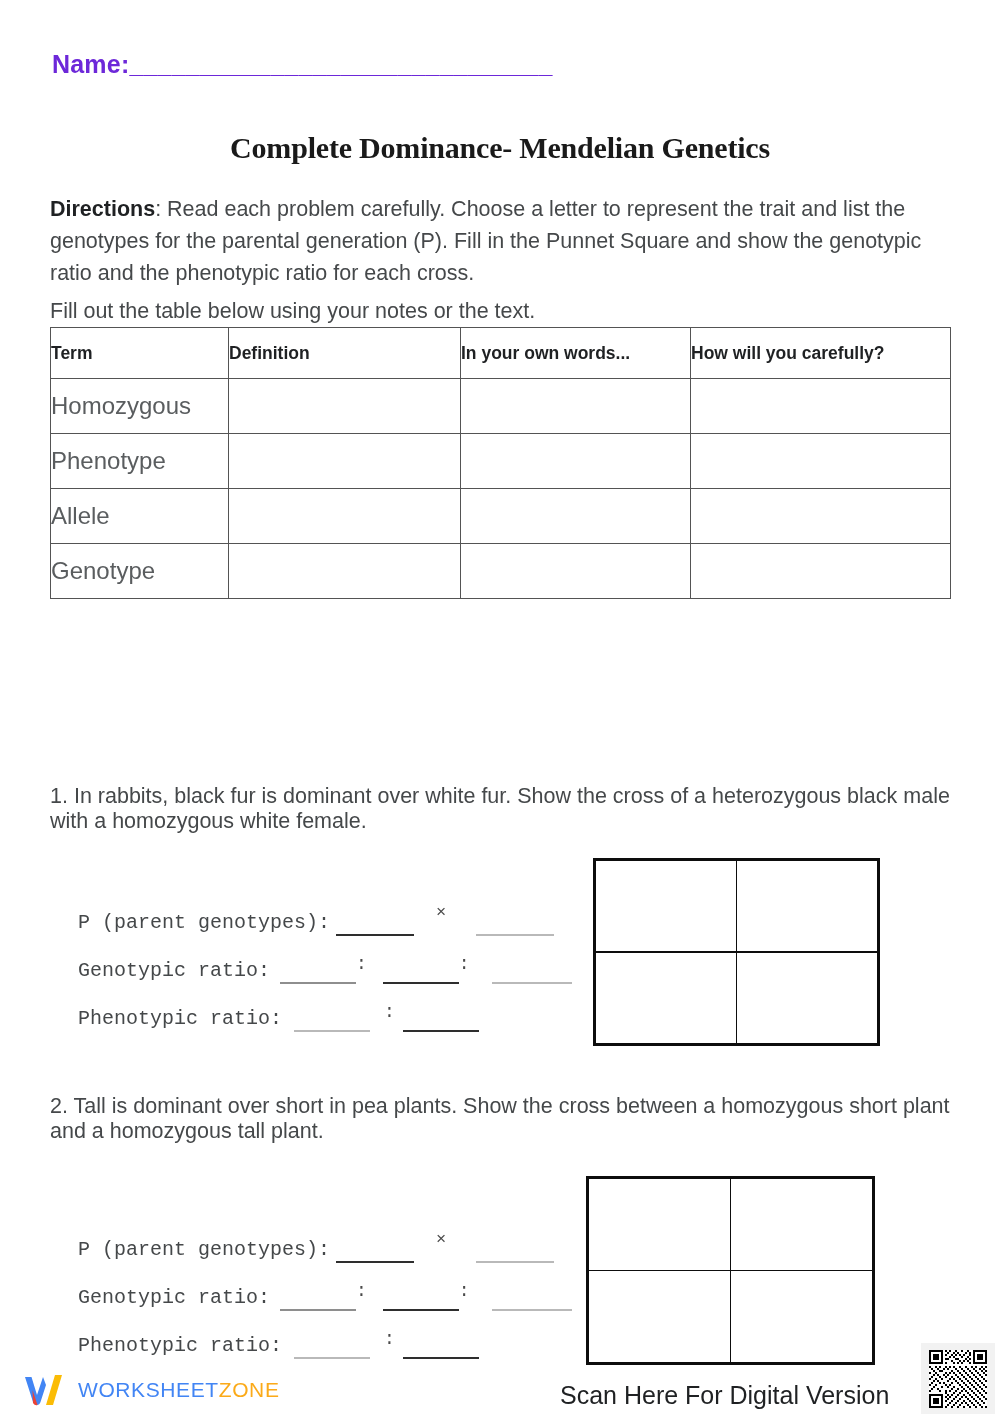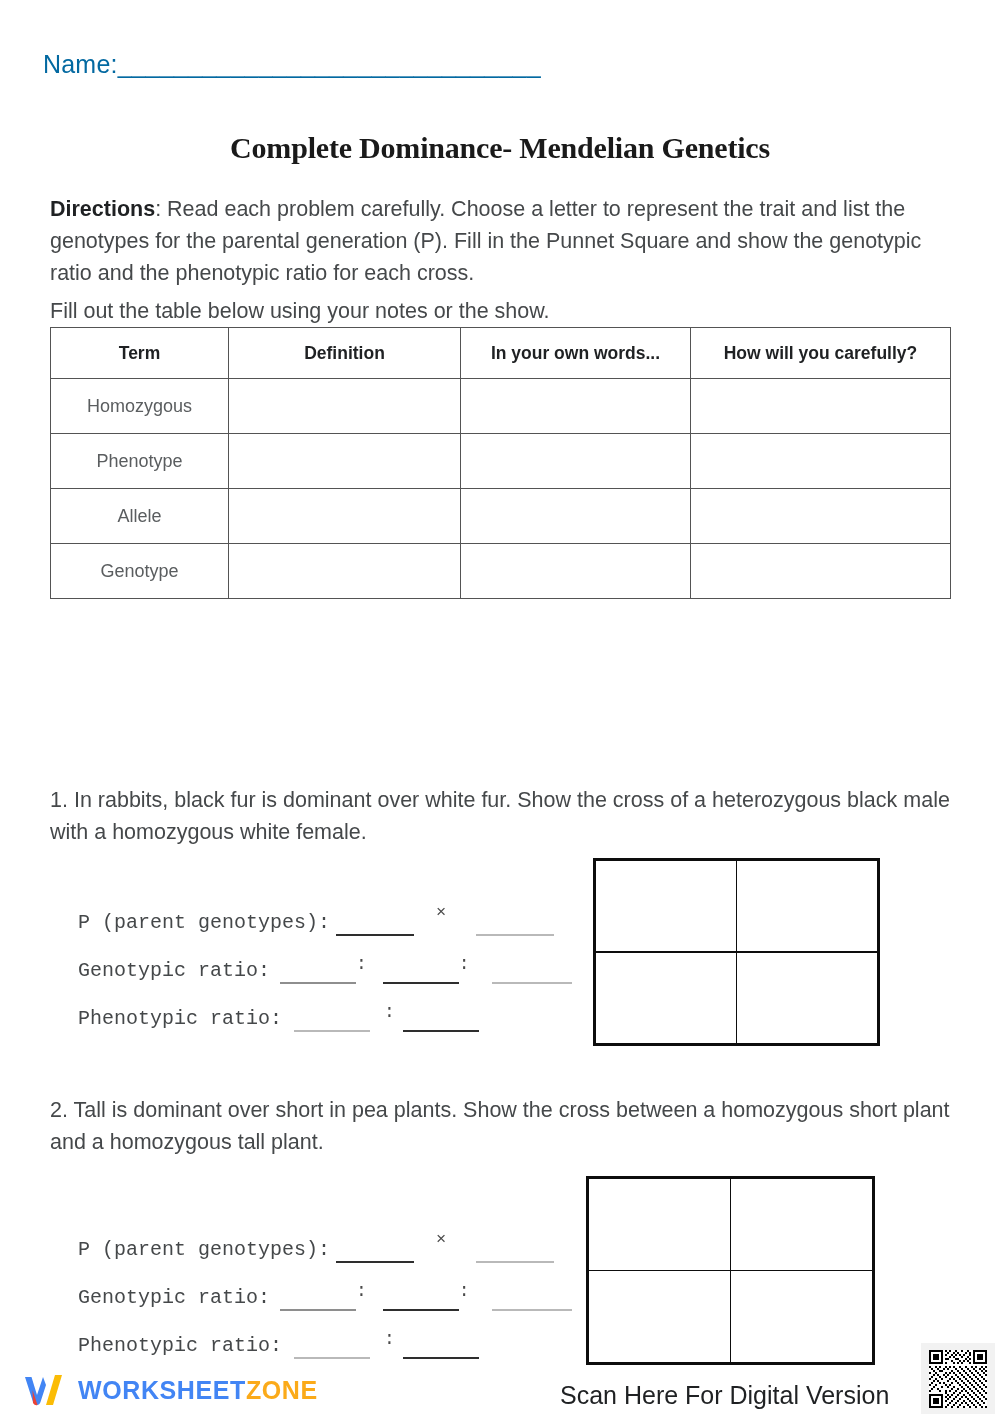--- a/index.html
+++ b/index.html
@@ -20,26 +20,27 @@
   
   .header-row {
     position: absolute;
     top: 50px;
     left: 0;
     width: 1000px;
     height: 40px;
   }
   .field-name {
     position: absolute;
-    left: 43px;
+    left: 52px;
     top: 0;
     font-size: 25px;
-    color: #0369a1;
+    color: #6d28d9;
     letter-spacing: .2px;
     white-space: nowrap;
+    font-weight: bold;
   }
   .field-grade {
     position: absolute;
     left: 645px;
     top: 0;
     font-size: 25px;
     color: #4a4a4a;
     letter-spacing: .2px;
     white-space: nowrap;
   }
@@ -89,46 +90,46 @@
     top: 327px;
     width: 900px;
     border-collapse: collapse;
     table-layout: fixed;
   }
   .terms-table th,
   .terms-table td {
     border: 1.3px solid #545454;
     height: 54px;
     padding: 0;
-    text-align: center;
+    text-align: left;
     vertical-align: middle;
   }
   .terms-table th {
     font-size: 17.5px;
     font-weight: bold;
     color: #1f2123;
     height: 50px;
   }
   .terms-table td.term-cell {
-    font-size: 18px;
+    font-size: 24px;
     font-weight: normal;
     color: #5a5d5f;
   }
   .col-term      { width: 178px; }
   .col-def       { width: 232px; }
   .col-own       { width: 230px; }
   .col-remember  { width: 260px; }
 
   
   .qtext {
     position: absolute;
     left: 50px;
     width: 910px;
     font-size: 21.5px;
-    line-height: 32px;
+    line-height: 25px;
     color: #45484a;
   }
   #q1-text { top: 784px; }
   #q2-text { top: 1094px; }
 
   .answers {
     position: absolute;
     left: 78px;
     width: 500px;
     font-size: 20px;
@@ -208,22 +209,22 @@
     align-items: center;
     height: 40px;
   }
   .brand-mark {
     width: 46px;
     height: 34px;
     margin-right: 10px;
     flex: none;
   }
   .brand-text {
-    font-size: 25px;
-    font-weight: bold;
+    font-size: 21px;
+    font-weight: normal;
     letter-spacing: .6px;
     white-space: nowrap;
   }
   .brand-text .w { color: #4285f4; }
   .brand-text .z { color: #fbaa19; }
 
   .scan-text {
     position: absolute;
     left: 560px;
     top: 1381px;
@@ -249,21 +250,21 @@
 <body>
 
 <div class="header-row">
   <span class="field-name">Name:______________________________</span>
 </div>
 
 <div class="title">Complete Dominance- Mendelian Genetics</div>
 
 <div class="directions"><b>Directions</b><span>: Read each problem carefully. Choose a letter to represent the trait and list the genotypes for the parental generation (P). Fill in the Punnet Square and show the genotypic ratio and the phenotypic ratio for each cross.</span></div>
 
-<div class="fill-line">Fill out the table below using your notes or the show.</div>
+<div class="fill-line">Fill out the table below using your notes or the text.</div>
 
 <table class="terms-table">
   <colgroup>
     <col class="col-term">
       <col class="col-def">
       <col class="col-own">
       <col class="col-remember">
   </colgroup>
   <thead>
     <tr>

